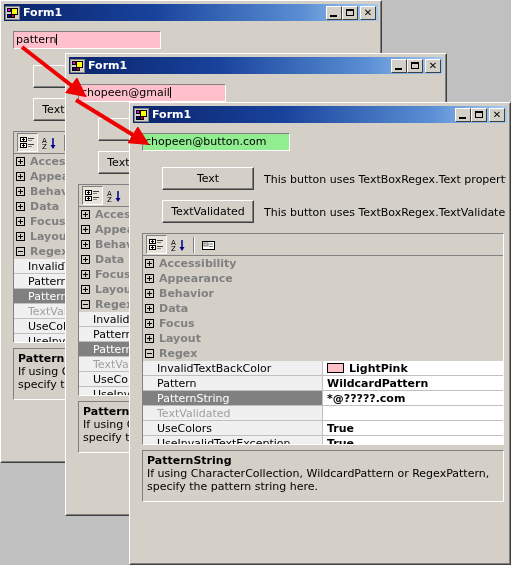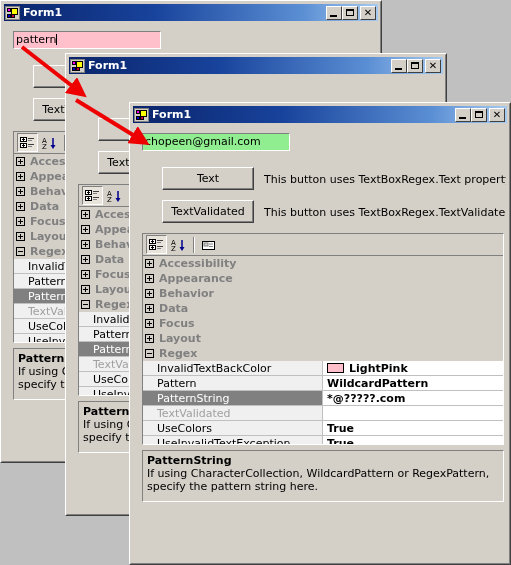--- a/index.html
+++ b/index.html
@@ -476,20 +476,23 @@
             </span>
           <span class="tb-btn">
               <i class="glyph-max"></i>
             </span>
           <span class="tb-btn gap glyph-close">✕</span>
         </span>
       </div>
 
       <div class="client">
 
+        <div class="textbox" style="left:8px; top:8px; width:148px; height:18px; background:#ffc0cb;">
+          <span>chopeen@gmail</span><i class="caret"></i>
+        </div>
 
         <div class="btn" style="left:28px; top:42px; width:92px; height:23px;">
           <span>Text</span>
         </div>
         <div class="lbl" style="left:130px; top:48px;">This button uses TextBoxRegex.Text property.</div>
 
         <div class="btn" style="left:28px; top:75px; width:92px; height:23px;">
           <span>TextValidated</span>
         </div>
         <div class="lbl" style="left:130px; top:81px;">This button uses TextBoxRegex.TextValidated property.</div>
@@ -629,21 +632,21 @@
           <span class="tb-btn">
               <i class="glyph-max"></i>
             </span>
           <span class="tb-btn gap glyph-close">✕</span>
         </span>
       </div>
 
       <div class="client">
 
         <div class="textbox" style="left:8px; top:8px; width:148px; height:18px; background:#90ee90;">
-          <span>chopeen@gmail.com</span>
+          <span>chopeen@button.com</span>
         </div>
 
         <div class="btn" style="left:28px; top:42px; width:92px; height:23px;">
           <span>Text</span>
         </div>
         <div class="lbl" style="left:130px; top:48px;">This button uses TextBoxRegex.Text property.</div>
 
         <div class="btn" style="left:28px; top:75px; width:92px; height:23px;">
           <span>TextValidated</span>
         </div>

